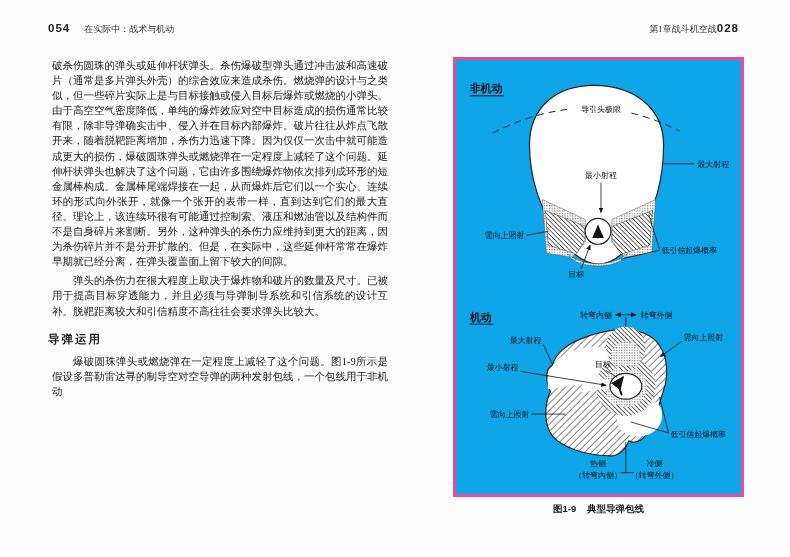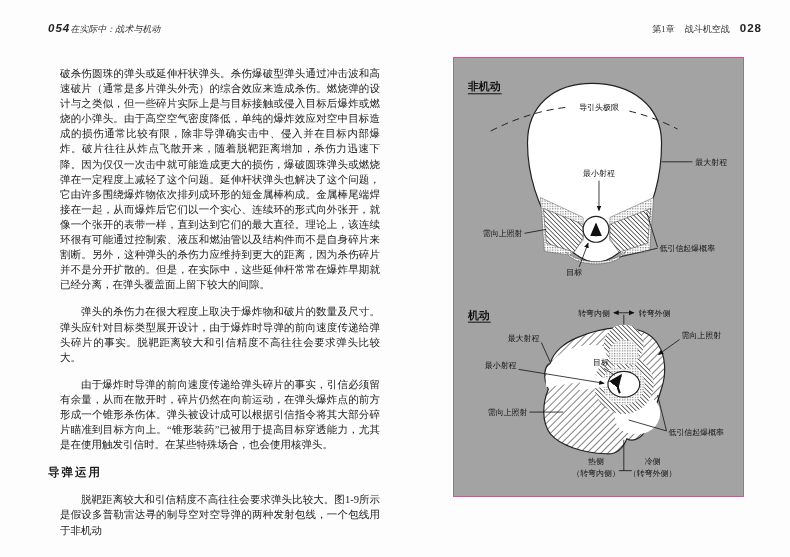--- a/index.html
+++ b/index.html
@@ -2,38 +2,38 @@
 <html lang="zh"><head>
 <meta charset="utf-8">
 <style>
   html,body{margin:0;padding:0;background:#ffffff;}
   .spread{
     position:relative;width:790px;height:557px;background:#fdfdfd;overflow:hidden;
     font-family:"Liberation Serif","DejaVu Serif",serif;color:#1b1b1b;
   }
   
   .hdr{position:absolute;top:22px;display:flex;align-items:baseline;font-size:9px;color:#333;}
-  .hdr-left{left:48px;font-style:italic;}
-  .hdr-right{right:28px;gap:10px;}
+  .hdr-left{left:48px;gap:14px;}
+  .hdr-right{right:51px;}
   .pagenum{font-size:11.5px;font-weight:bold;letter-spacing:1px;color:#222;
     font-family:"Liberation Sans","DejaVu Sans",sans-serif;}
   
   .body-col{
     position:absolute;left:48px;top:54px;width:344px;
     font-size:10.5px;line-height:15.1px;text-align:justify;word-break:break-all;
   }
-  .body-col p{margin:12px;}
+  .body-col p{margin:4px;}
   .body-col p.ind{text-indent:2em;}
   .sec-head{
     font-size:11.5px;font-weight:bold;margin:13px 0 7px 0;letter-spacing:2px;
   }
   
   .figure-box{
     position:absolute;left:453px;top:57px;width:291px;height:440px;
-    border:1px solid #ec4899;box-sizing:border-box;background:#a3a3a3;
+    border:3px solid #ec4899;box-sizing:border-box;background:#0ea5e9;
   }
   .figure-caption{
     position:absolute;left:453px;top:503px;width:291px;text-align:center;
     font-size:9.5px;font-weight:bold;color:#1b1b1b;
     font-family:"Liberation Sans","DejaVu Sans",sans-serif;
   }
   .figure-caption .num{margin-right:8px;}
   svg text{
     font-family:"Liberation Sans","DejaVu Sans",sans-serif;
     font-size:8px;fill:#111;
@@ -51,24 +51,23 @@
   </div>
 
   <div class="hdr hdr-right">
     <span>第1章</span>
     <span>战斗机空战</span>
     <span class="pagenum">028</span>
   </div>
 
   <div class="body-col">
     <p>破杀伤圆珠的弹头或延伸杆状弹头。杀伤爆破型弹头通过冲击波和高速破片（通常是多片弹头外壳）的综合效应来造成杀伤。燃烧弹的设计与之类似，但一些碎片实际上是与目标接触或侵入目标后爆炸或燃烧的小弹头。由于高空空气密度降低，单纯的爆炸效应对空中目标造成的损伤通常比较有限，除非导弹确实击中、侵入并在目标内部爆炸。破片往往从炸点飞散开来，随着脱靶距离增加，杀伤力迅速下降。因为仅仅一次击中就可能造成更大的损伤，爆破圆珠弹头或燃烧弹在一定程度上减轻了这个问题。延伸杆状弹头也解决了这个问题，它由许多围绕爆炸物依次排列成环形的短金属棒构成。金属棒尾端焊接在一起，从而爆炸后它们以一个实心、连续环的形式向外张开，就像一个张开的表带一样，直到达到它们的最大直径。理论上，该连续环很有可能通过控制索、液压和燃油管以及结构件而不是自身碎片来割断。另外，这种弹头的杀伤力应维持到更大的距离，因为杀伤碎片并不是分开扩散的。但是，在实际中，这些延伸杆常常在爆炸早期就已经分离，在弹头覆盖面上留下较大的间隙。</p>
-    <p class="ind">弹头的杀伤力在很大程度上取决于爆炸物和破片的数量及尺寸。弹头应针对目标类型展开设计，由于爆炸时导弹的前向速度传递给弹头碎片的事实。脱靶距离较大和引信精度不高往往会要求弹头比较大。</p>
-    <p class="ind">由于爆炸时导弹的前向速度传递给弹头碎片的事实，引信必须留有余量，从而在散开时，碎片仍然在向前运动，在弹头爆炸点的前方形成一个锥形杀伤体。弹头被设计成可以根据引信指令将其大部分碎片瞄准到目标方向上。“锥形装药”已被用于提高目标穿透能力，尤其是在使用触发引信时。在某些特殊场合，也会使用核弹头。</p>
+    <p class="ind">弹头的杀伤力在很大程度上取决于爆炸物和破片的数量及尺寸。已被用于提高目标穿透能力，并且必须与导弹制导系统和引信系统的设计互补。脱靶距离较大和引信精度不高往往会要求弹头比较大。</p>
     <div class="sec-head">导弹运用</div>
-    <p class="ind">脱靶距离较大和引信精度不高往往会要求弹头比较大。图1-9所示是假设多普勒雷达寻的制导空对空导弹的两种发射包线，一个包线用于非机动</p>
+    <p class="ind">爆破圆珠弹头或燃烧弹在一定程度上减轻了这个问题。图1-9所示是假设多普勒雷达寻的制导空对空导弹的两种发射包线，一个包线用于非机动</p>
   </div>
 
   <div class="figure-box">
     <svg viewBox="0 0 291 440" width="289" height="438">
       <defs>
         <pattern id="h1" width="5" height="5" patternUnits="userSpaceOnUse" patternTransform="rotate(45)">
           <rect width="5" height="5" fill="#ffffff"></rect>
           <line x1="0" y1="0" x2="0" y2="5" stroke="#2e2e2e" stroke-width="1.2"></line>
         </pattern>
         <pattern id="h2" width="3.2" height="3.2" patternUnits="userSpaceOnUse" patternTransform="rotate(-45)">
@@ -172,14 +171,18 @@
         <line x1="171" y1="384" x2="171" y2="415" stroke="#111" stroke-width="0.8"></line>
         <line x1="166" y1="415" x2="179" y2="415" stroke="#111" stroke-width="0.8"></line>
         <text x="143" y="408" text-anchor="middle">热侧</text>
         <text x="143" y="420" text-anchor="middle">（转弯内侧）</text>
         <text x="200" y="408" text-anchor="middle">冷侧</text>
         <text x="200" y="420" text-anchor="middle">（转弯外侧）</text>
       </g>
     </svg>
   </div>
 
+  <div class="figure-caption">
+    <span class="num">图1-9</span>
+    <span>典型导弹包线</span>
+  </div>
 
 </div>
 
 </body></html>

